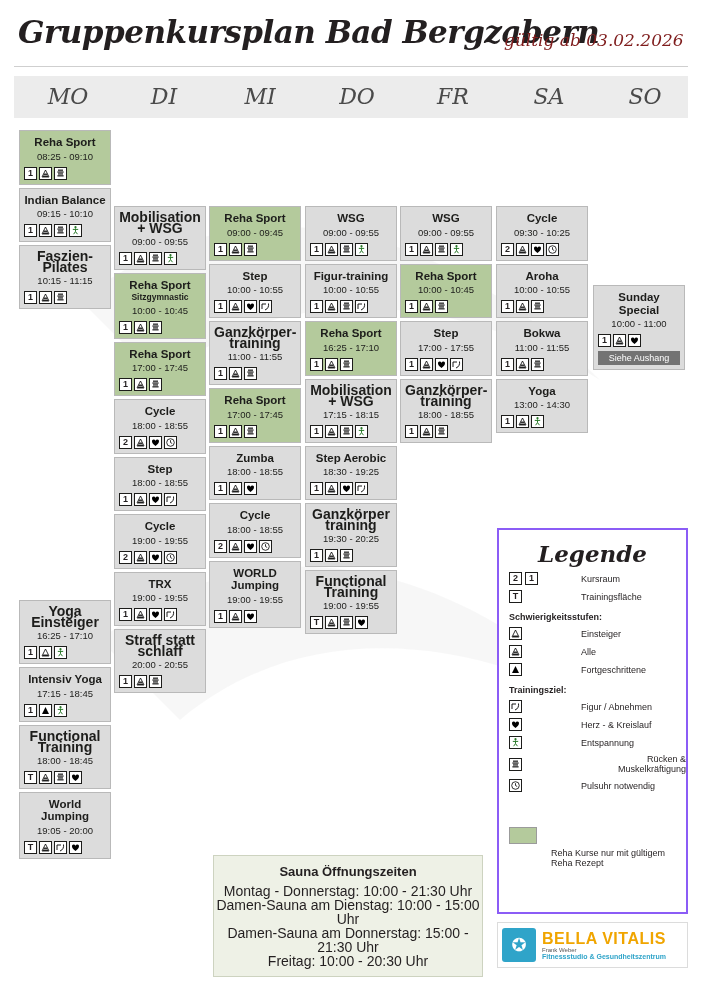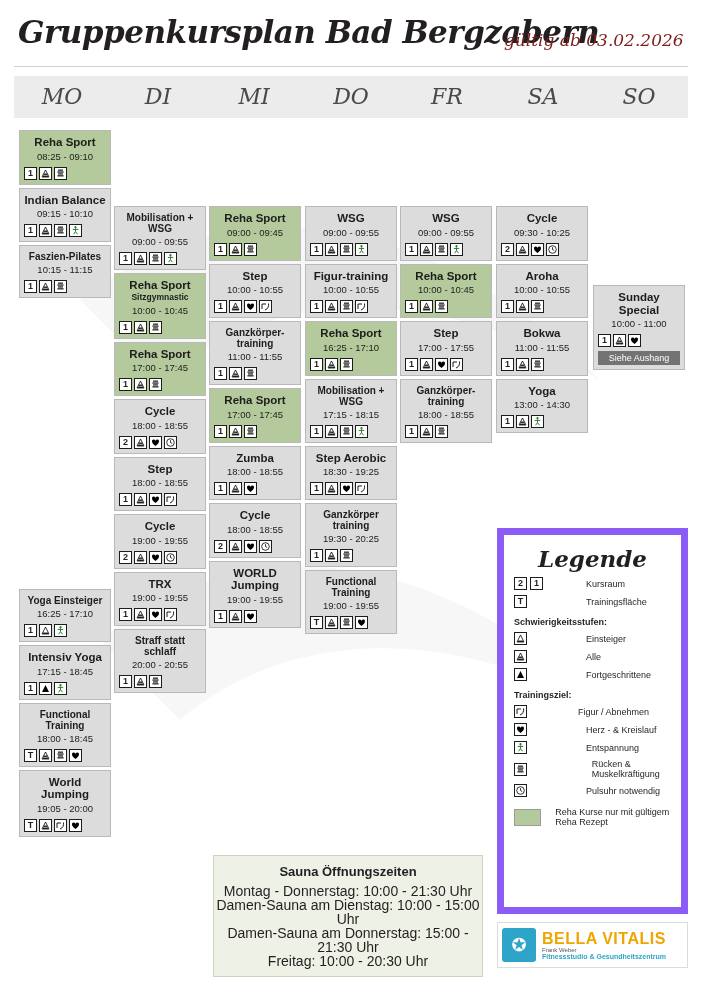--- a/index.html
+++ b/index.html
@@ -41,56 +41,57 @@
     background:#ececec;
   }
   .day{
     position:absolute;top:0;height:42px;line-height:42px;
     font-family:"DejaVu Serif", serif;
     font-style:italic;
     font-size:22px;
     color:#4a4a4a;
     text-align:center;
     width:96px;
+    padding-left:6px;
   }
   
   .col{position:absolute;width:92px;}
   
   .card{
     border:1px solid #b9b9b9;
     background:#dcdcdc;
     margin-bottom:3px;
     padding:5px 4px 4px 4px;
     box-sizing:border-box;
     text-align:center;
   }
   .card.green{background:#b4ca9c;}
   .card .cname{
     font-size:11.5px;font-weight:bold;line-height:12.5px;
     color:#1d1d1b;
   }
-  .card .cname.small{font-size:10px;line-height:11px;}
+  .card .cname.small{font-size:14px;line-height:11px;}
   .card .ctime{
     font-size:9.5px;line-height:12px;margin-top:2px;color:#1d1d1b;
   }
   .icons{margin-top:4px;display:flex;justify-content:flex-start;gap:2px;}
   .ico{
     width:13px;height:13px;border:1px solid #1d1d1b;background:#fff;
     display:flex;align-items:center;justify-content:center;
     font-size:8px;line-height:1;box-sizing:border-box;
   }
   .ico svg{display:block;}
   .notebox{
     background:#737373;color:#fff;font-size:9px;text-align:center;
     padding:2px 0;margin-top:4px;
   }
   
   .legend{
     position:absolute;left:497px;top:528px;width:191px;height:386px;
-    border:7px solid #8b5cf6;background:#fff;box-sizing:border-box;
+    border:2px solid #8b5cf6;background:#fff;box-sizing:border-box;
   }
   .legend-title{
     text-align:center;font-family:"DejaVu Serif", serif;font-style:italic;
     font-weight:bold;font-size:23px;margin-top:10px;
   }
   .lg-row{display:flex;align-items:center;margin:5px 0 0 10px;}
   .lg-icons{display:flex;gap:3px;width:44px;}
   .lg-label{font-size:9px;margin-left:4px;}
   .lg-head{font-size:9px;font-weight:bold;margin:9px 0 2px 10px;}
   .lg-swatch{width:26px;height:15px;background:#b4ca9c;border:1px solid #9b9b9b;}
@@ -1192,21 +1193,21 @@
       <div class="lg-head">Trainingsziel:</div>
       <div class="lg-row">
         <div class="lg-icons">
           <div class="ico">
             <svg width="11" height="11" viewBox="0 0 11 11">
               <path d="M2 8 L2 3 L6 3" stroke="#000" stroke-width="0.9" fill="none"></path>
               <path d="M5 9 C8 8, 9 5, 8.5 2.5" stroke="#000" stroke-width="0.9" fill="none"></path>
             </svg>
           </div>
         </div>
-        <div class="lg-label" style="margin-left: 20px;">Figur / Abnehmen</div>
+        <div class="lg-label" style="margin-left: 28px;">Figur / Abnehmen</div>
       </div>
       <div class="lg-row">
         <div class="lg-icons">
           <div class="ico">
             <svg width="11" height="11" viewBox="0 0 11 11">
               <path d="M5.5 9 C1 6.2 1.4 2.6 3.6 2.6 C4.6 2.6 5.2 3.3 5.5 3.9 C5.8 3.3 6.4 2.6 7.4 2.6 C9.6 2.6 10 6.2 5.5 9 Z" fill="#000"></path>
             </svg>
           </div>
         </div>
         <div class="lg-label" style="margin-left: 28px;">Herz - &amp; Kreislauf</div>
@@ -1226,36 +1227,36 @@
         <div class="lg-icons">
           <div class="ico">
             <svg width="11" height="11" viewBox="0 0 11 11">
               <rect x="3" y="1.6" width="5" height="1.1" fill="#000"></rect>
               <rect x="2.4" y="3.5" width="6.2" height="1.1" fill="#000"></rect>
               <rect x="3" y="5.4" width="5" height="1.1" fill="#000"></rect>
               <rect x="2.4" y="7.3" width="6.2" height="1.1" fill="#000"></rect>
             </svg>
           </div>
         </div>
-        <div class="lg-label" style="margin-left: 42px;">Rücken &amp; Muskelkräftigung</div>
+        <div class="lg-label" style="margin-left: 42px; text-align: right;">Rücken &amp; Muskelkräftigung</div>
       </div>
       <div class="lg-row">
         <div class="lg-icons">
           <div class="ico">
             <svg width="11" height="11" viewBox="0 0 11 11">
               <circle cx="5.5" cy="5.5" r="3.8" fill="none" stroke="#000" stroke-width="0.8"></circle>
               <path d="M5.5 3.2 L5.5 5.5 L7.2 6.5" stroke="#000" stroke-width="0.8" fill="none"></path>
             </svg>
           </div>
         </div>
         <div class="lg-label" style="margin-left: 28px;">Pulsuhr notwendig</div>
       </div>
       <div class="lg-row" style="margin-top: 10px;">
         <div class="lg-swatch"></div>
-        <div class="lg-label" style="margin-left: 14px; width: 130px;">Reha Kurse nur mit gültigem Reha Rezept</div>
+        <div class="lg-label" style="margin-left: 14px; width: 130px; margin-top: 46px;">Reha Kurse nur mit gültigem Reha Rezept</div>
       </div>
     </div>
 </div>
 
 <div class="sauna">
   <h4>Sauna Öffnungszeiten</h4>
   <div id="sauna-lines">
       <p>Montag - Donnerstag: 10:00 - 21:30 Uhr</p>
       <p>Damen-Sauna am Dienstag: 10:00 - 15:00 Uhr</p>
       <p>Damen-Sauna am Donnerstag: 15:00 - 21:30 Uhr</p>

